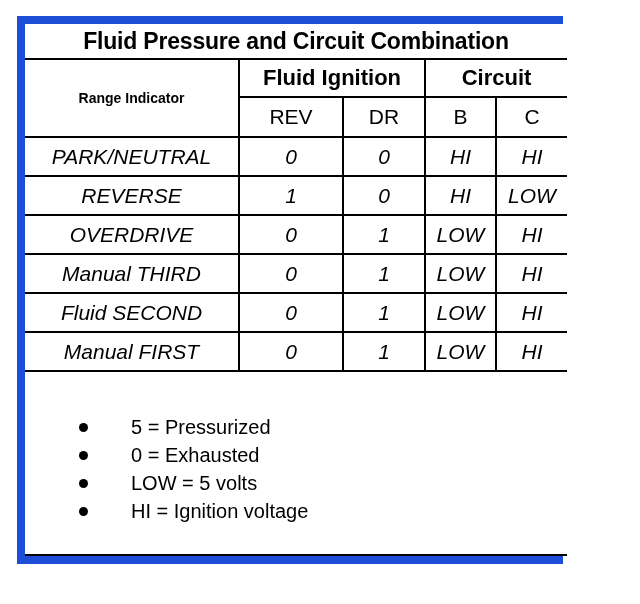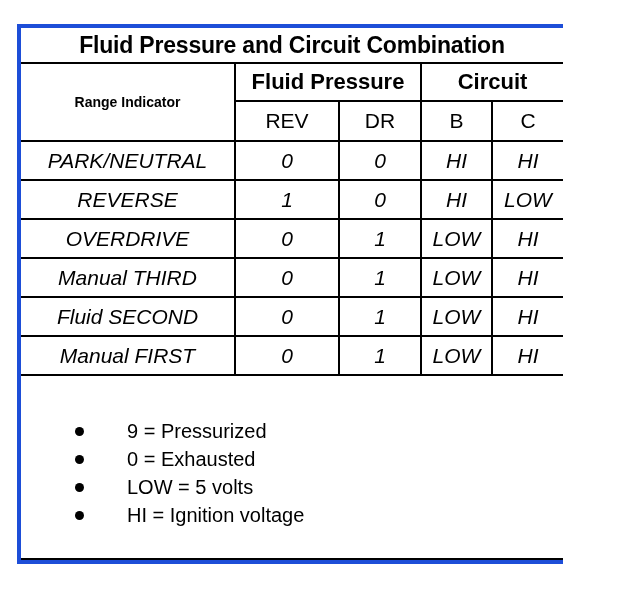--- a/index.html
+++ b/index.html
@@ -12,23 +12,23 @@
     height: 604px;
     position: relative;
     font-family: "Liberation Sans", sans-serif;
     color: #000000;
     overflow: hidden;
   }
 
   #table-wrap {
     position: absolute;
     left: 17px;
-    top: 24px;
+    top: 16px;
     width: 546px;
-    border: 4px solid #1d4ed8;
+    border: 8px solid #1d4ed8;
     box-sizing: border-box;
     background: #be185d;
   }
 
   table.grid {
     border-collapse: collapse;
     width: 100%;
     table-layout: fixed;
   }
 
@@ -133,21 +133,21 @@
         <col class="col-b">
         <col class="col-c">
     </colgroup>
     <tbody>
       <tr>
         <td class="title-cell" colspan="5">Fluid Pressure and Circuit Combination</td>
       </tr>
 
       <tr>
         <td class="range-cell" rowspan="2">Range Indicator</td>
-        <td class="grp-cell" colspan="2">Fluid Pressure</td>
+        <td class="grp-cell" colspan="2">Fluid Ignition</td>
         <td class="grp-cell" colspan="2">Circuit</td>
       </tr>
 
       <tr>
         <td class="sub-cell">REV</td>
         <td class="sub-cell">DR</td>
         <td class="sub-cell">B</td>
         <td class="sub-cell">C</td>
       </tr>
 
@@ -197,21 +197,21 @@
         <td class="data-cell">1</td>
         <td class="data-cell">LOW</td>
         <td class="data-cell">HI</td>
       </tr>
 
       <tr>
         <td class="notes-cell" colspan="5">
           <ul class="notes">
             <li>
               <span class="bullet"></span>
-              <span>9 = Pressurized</span>
+              <span>5 = Pressurized</span>
             </li>
             <li>
               <span class="bullet"></span>
               <span>0 = Exhausted</span>
             </li>
             <li>
               <span class="bullet"></span>
               <span>LOW = 5 volts</span>
             </li>
             <li>

